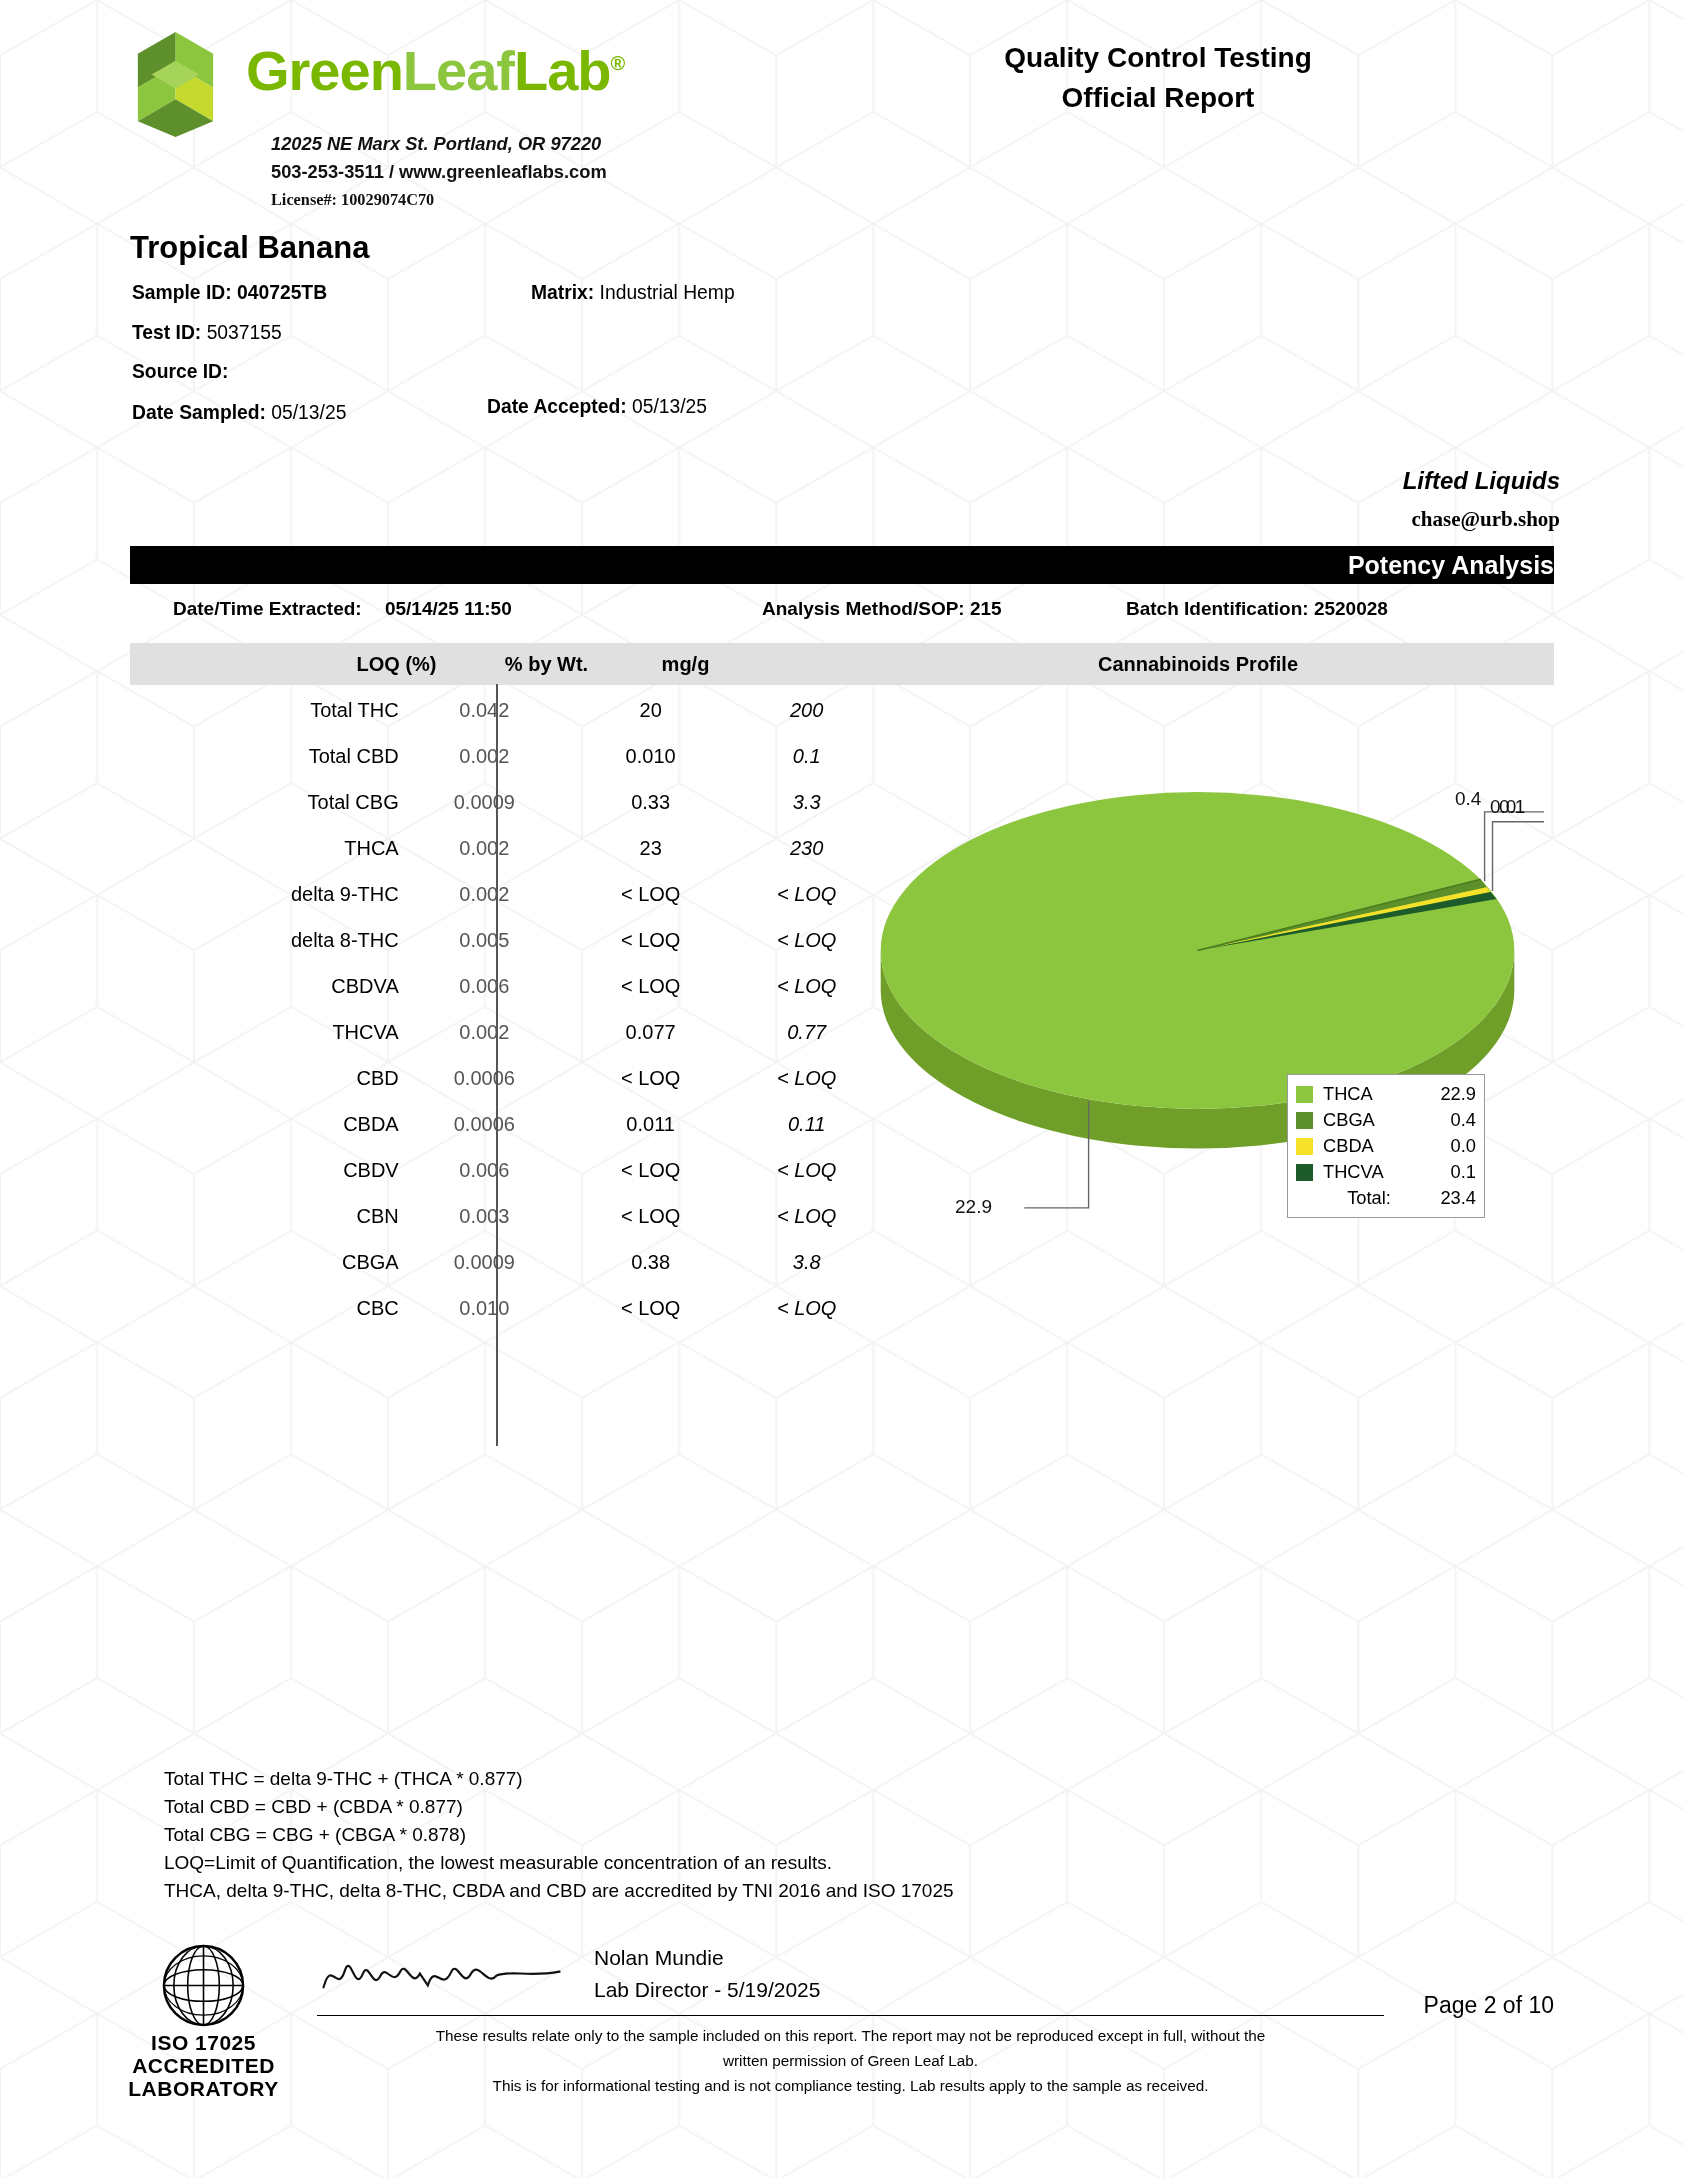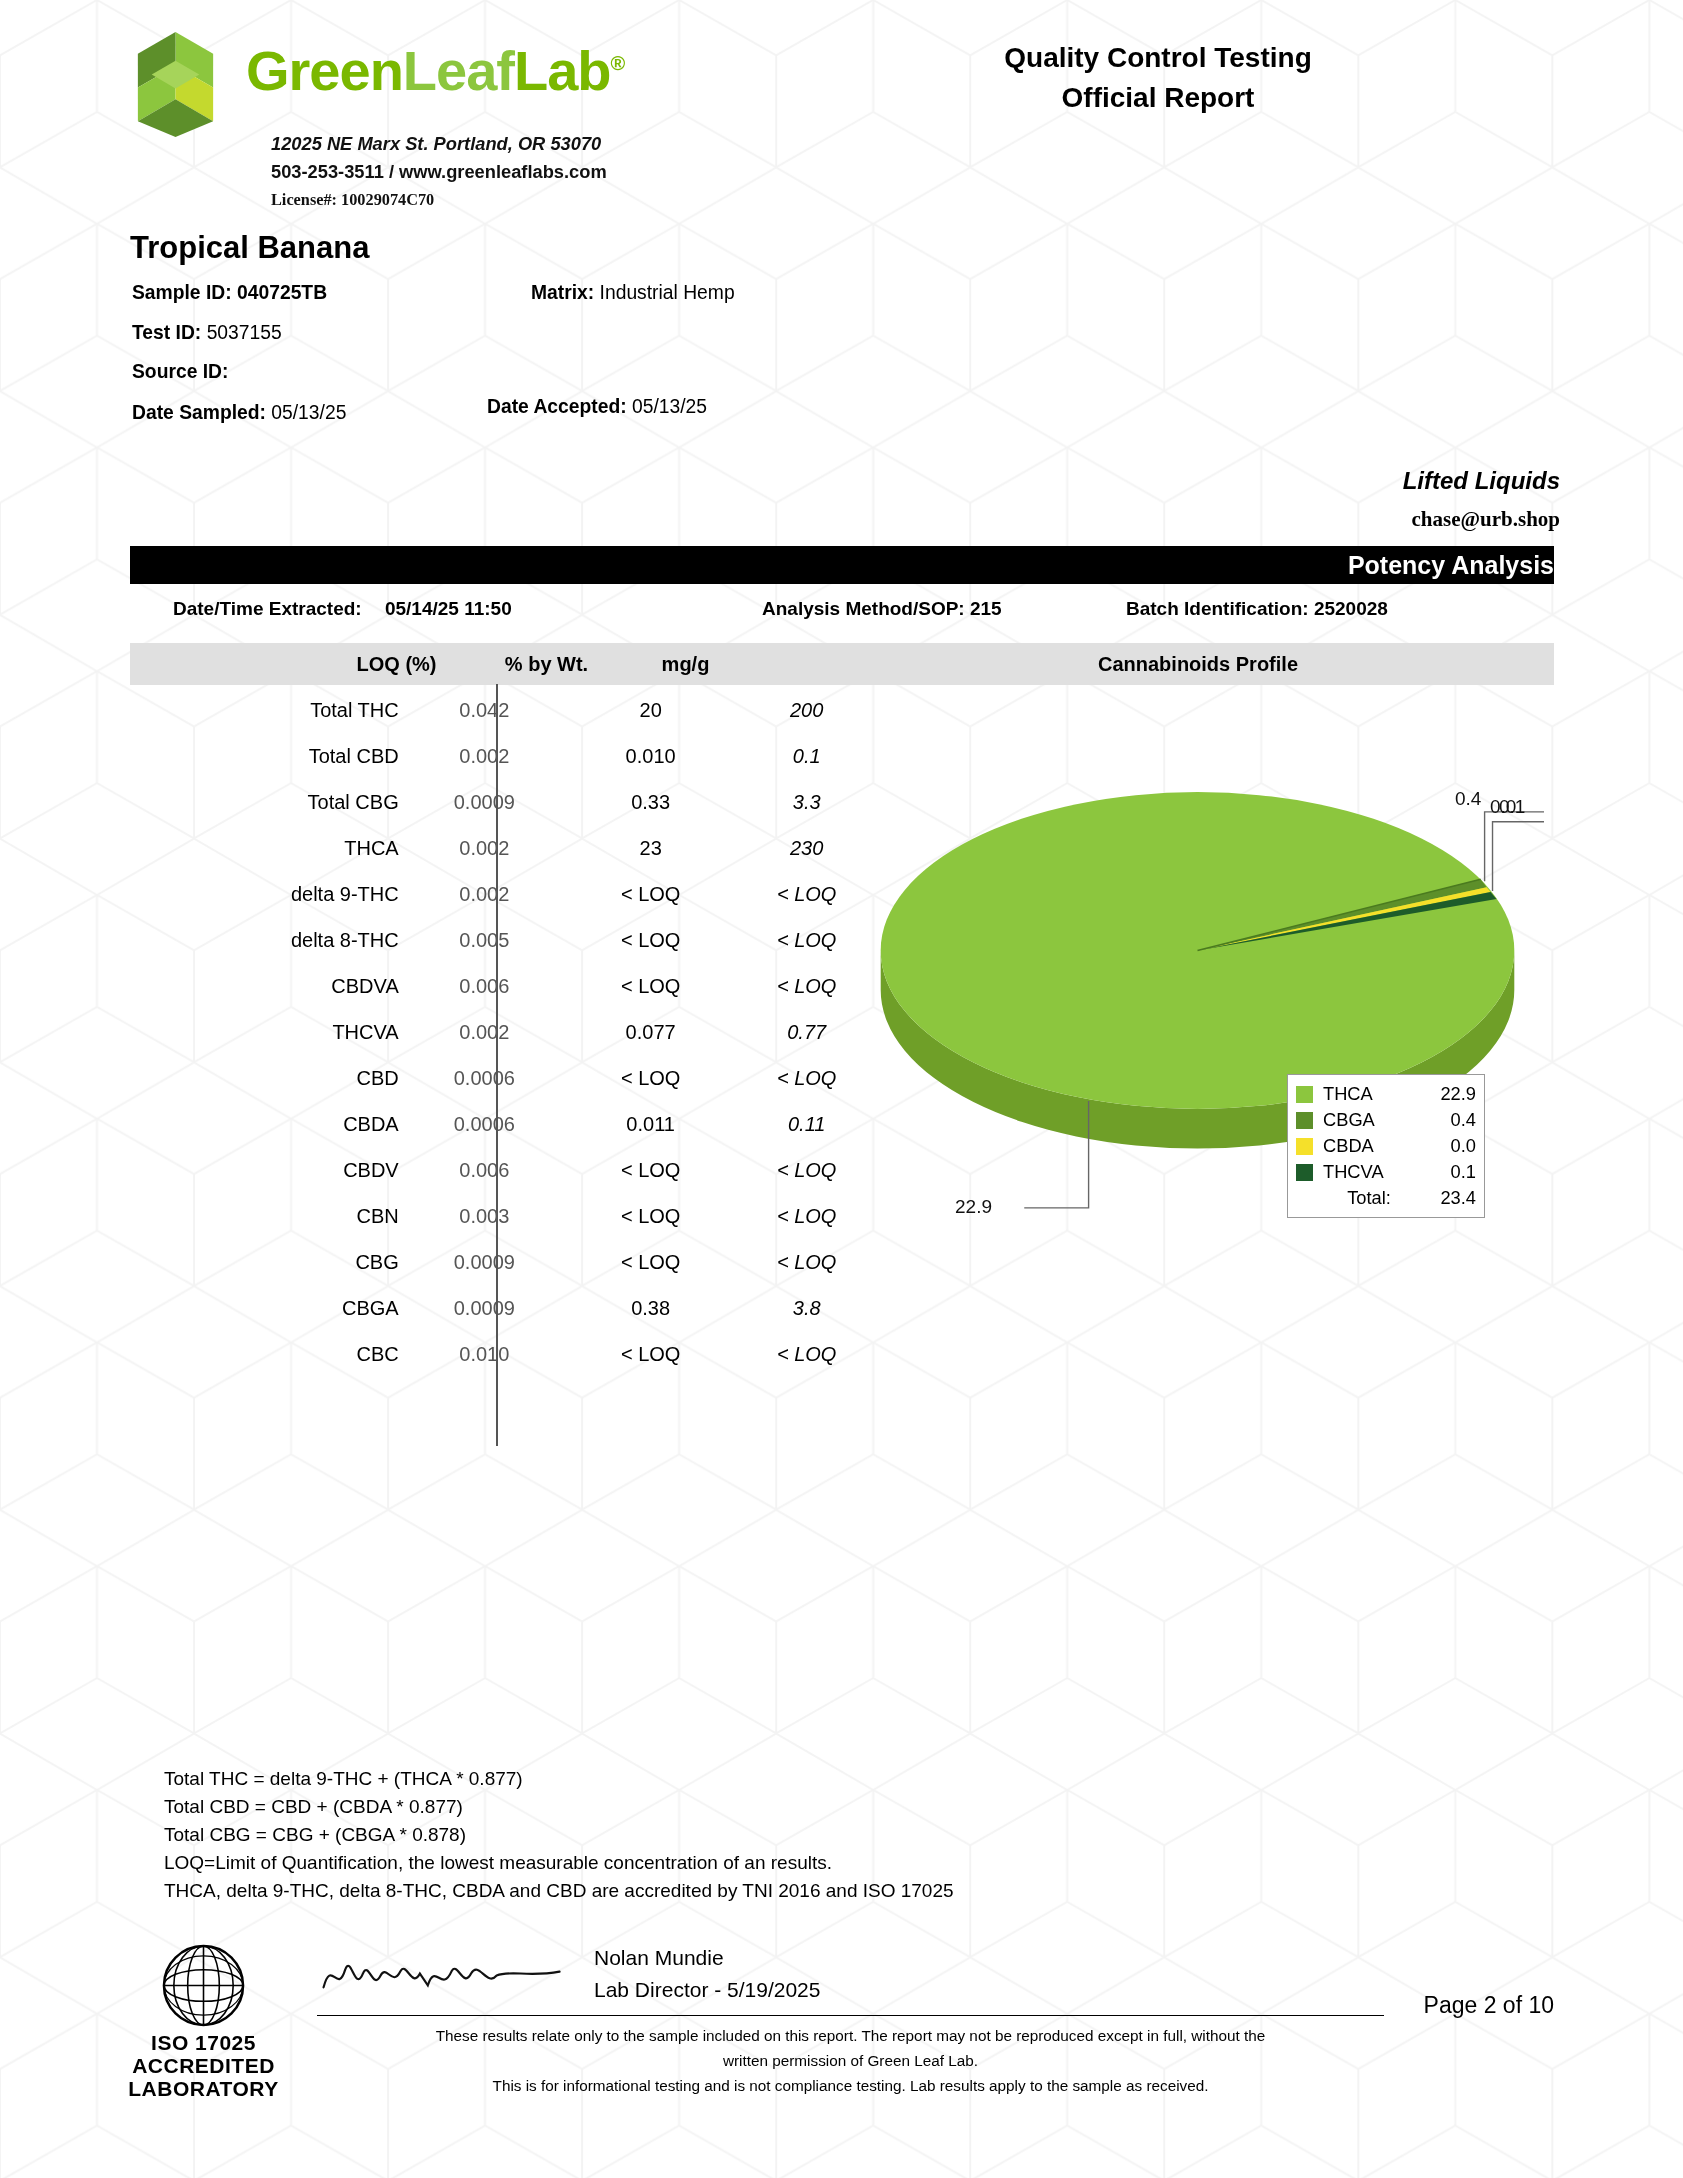--- a/index.html
+++ b/index.html
@@ -298,21 +298,21 @@
           <polygon points="54,4 16,26 16,60 54,38" fill="#5d8f2a"></polygon>
           <polygon points="16,60 54,38 54,72 16,94" fill="#8cc63e"></polygon>
           <polygon points="54,38 92,60 92,94 54,72" fill="#c4d92e"></polygon>
           <polygon points="16,94 54,72 92,94 54,110" fill="#5d8f2a"></polygon>
           <polygon points="30,47 54,33 78,47 54,61" fill="#a6d45a"></polygon>
         </g>
       </svg>
       <div class="logo-text">
         <span>Green</span><span class="leaf">Leaf</span><span>Lab</span><span class="logo-reg">®</span>
       </div>
-      <div class="addr addr1">12025 NE Marx St. Portland, OR 53070</div>
+      <div class="addr addr1">12025 NE Marx St. Portland, OR 97220</div>
       <div class="addr addr2">503-253-3511 / www.greenleaflabs.com</div>
       <div class="addr addr3">License#: 10029074C70</div>
 
       <div class="qc-title">
         <div>Quality Control Testing</div>
         <div>Official Report</div>
       </div>
     </div>
 
     <div class="sample-name">Tropical Banana</div>
@@ -432,26 +432,20 @@
           </tr>
           <tr>
             <td class="an">CBDV</td>
             <td class="loq">0.006</td>
             <td class="wt">&lt; LOQ</td>
             <td class="mg">&lt; LOQ</td>
           </tr>
           <tr>
             <td class="an">CBN</td>
             <td class="loq">0.003</td>
-            <td class="wt">&lt; LOQ</td>
-            <td class="mg">&lt; LOQ</td>
-          </tr>
-          <tr>
-            <td class="an">CBG</td>
-            <td class="loq">0.0009</td>
             <td class="wt">&lt; LOQ</td>
             <td class="mg">&lt; LOQ</td>
           </tr>
           <tr>
             <td class="an">CBGA</td>
             <td class="loq">0.0009</td>
             <td class="wt">0.38</td>
             <td class="mg">3.8</td>
           </tr>
           <tr>

